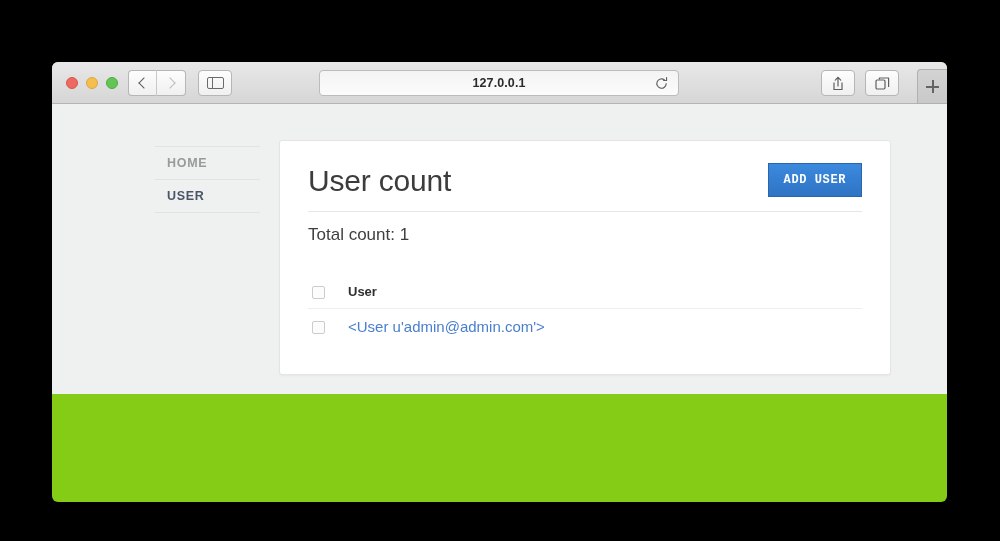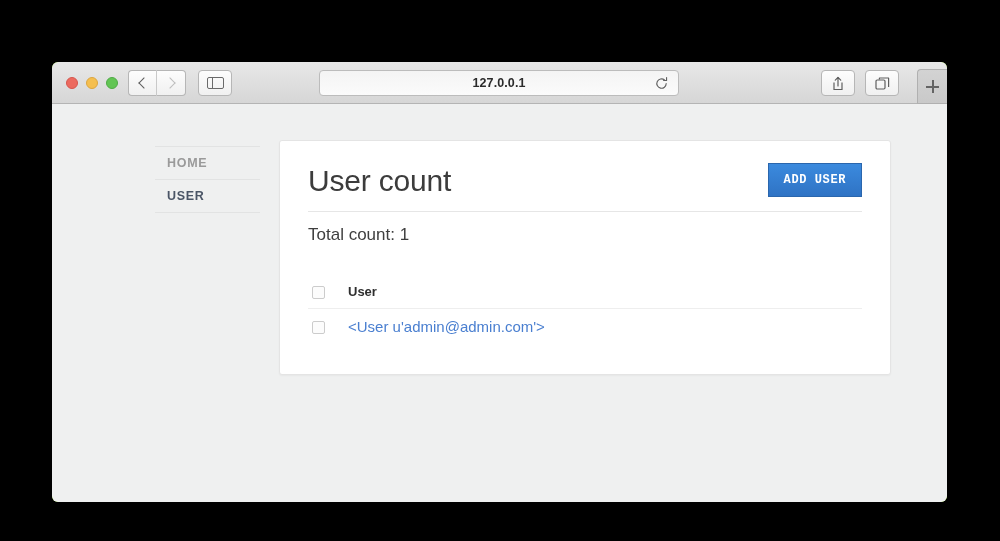--- a/index.html
+++ b/index.html
@@ -178,21 +178,21 @@
     content: "";
     position: absolute;
     background: #646464;
   }
   .plus:before { left: 0; top: 6px; width: 13px; height: 1.6px; }
   .plus:after  { top: 0; left: 6px; height: 13px; width: 1.6px; }
 
   
   .page {
     position: relative;
-    height: 398px;
+    height: 290px;
     background: #eff0f0;
   }
 
   .content-wrap {
     position: absolute;
     left: 103px;
     top: 36px;
     width: 736px;
     display: flex;
     align-items: flex-start;

